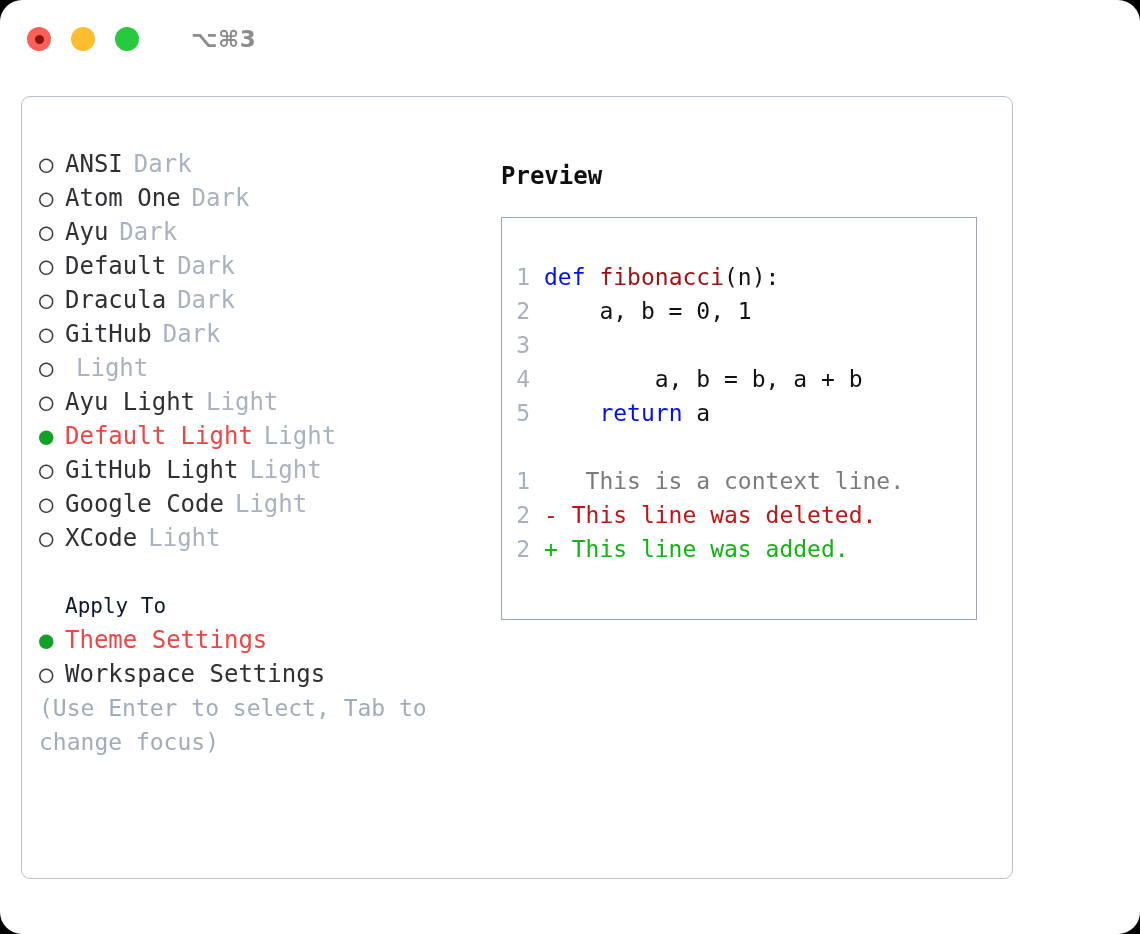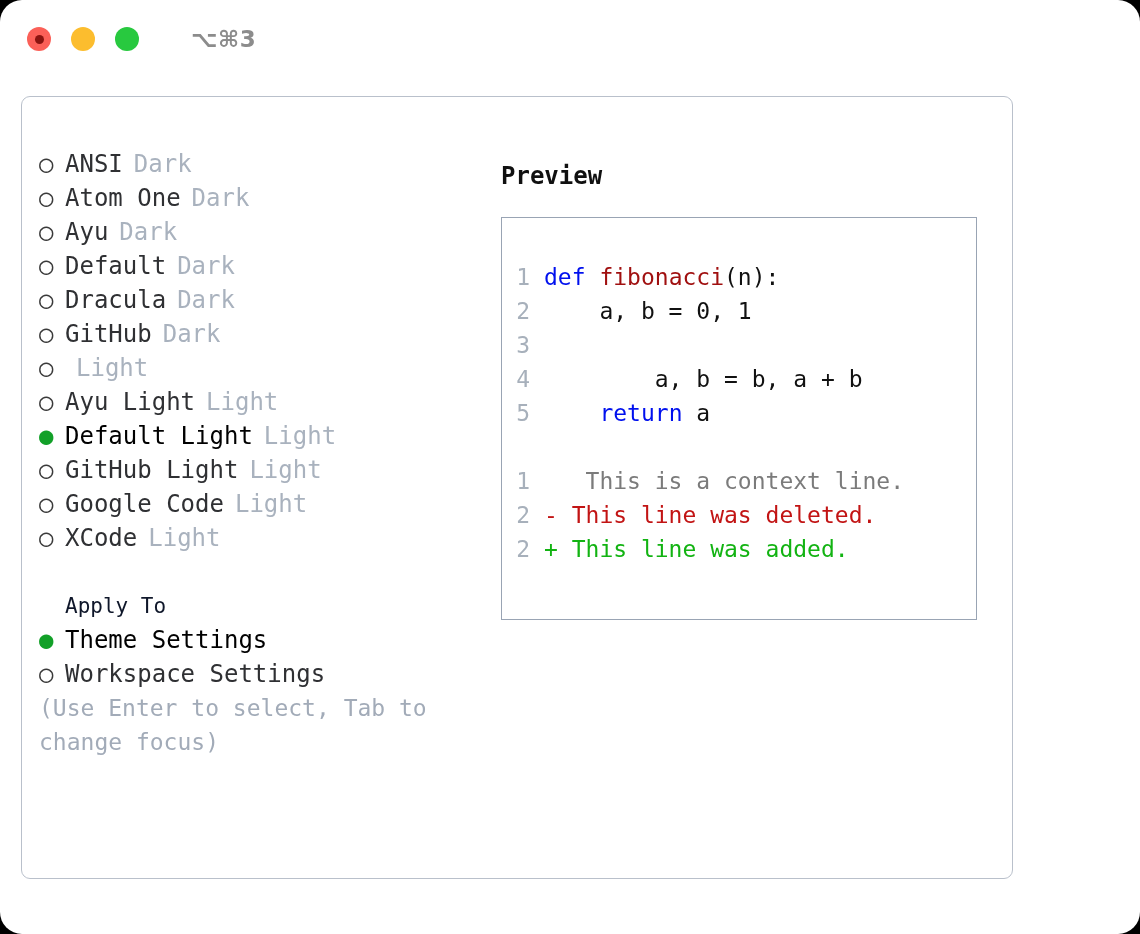--- a/index.html
+++ b/index.html
@@ -112,21 +112,21 @@
     display: inline-block;
     width: 26px;
     flex: 0 0 26px;
     font-size: 24px;
     line-height: 34px;
   }
   .bullet.empty { color: #3a3a3a; }
   .bullet.filled { color: #12a028; }
 
   .opt-name { color: #2f3033; }
-  .opt-row.selected .opt-name { color: #000000; }
+  .opt-row.selected .opt-name { color: #ef4444; }
   .opt-kind {
     color: #a9b2be;
     margin-left: 11px;
   }
 
   .spacer-row { height: 34px; }
 
   .section-label {
     font-size: 21px;
     color: #0f172a;

